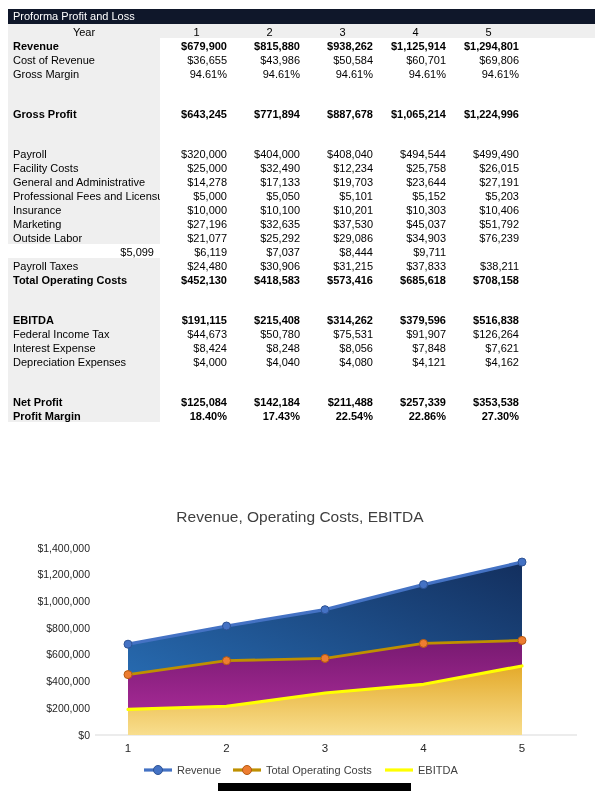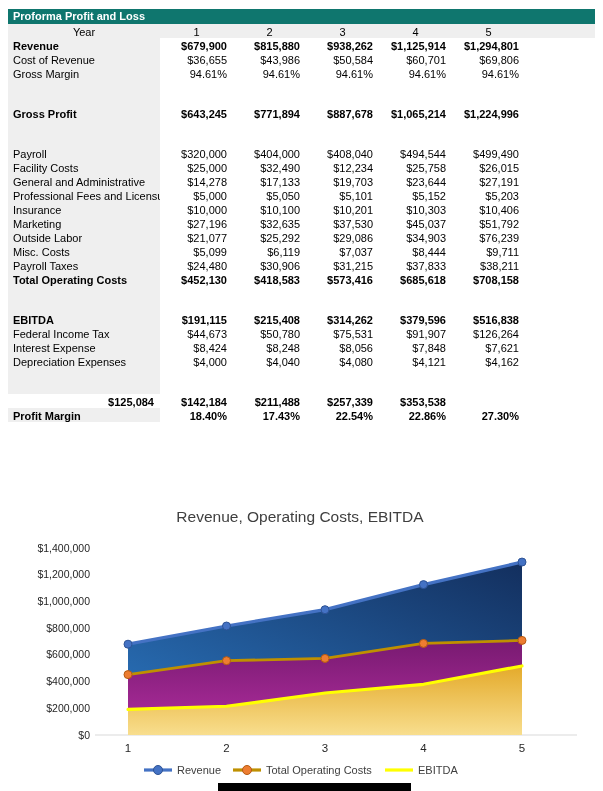--- a/index.html
+++ b/index.html
@@ -4,22 +4,22 @@
 <style>
   html,body{margin:0;padding:0;}
   body{
     width:603px;height:791px;position:relative;overflow:hidden;
     background:#ffffff;
     font-family:"Liberation Sans", sans-serif;
     -webkit-font-smoothing:antialiased;
   }
   #sheet{position:absolute;left:8px;top:9px;width:587px;}
   .title-bar{
-    background:#0f766e;color:#ffffff;height:15px;line-height:15px;
-    font-size:11px;font-weight:700;padding-left:5px;
+    background:#0f172a;color:#ffffff;height:15px;line-height:15px;
+    font-size:11px;font-weight:400;padding-left:5px;
   }
   .row{display:grid;grid-template-columns:152px 73px 73px 73px 73px 73px 1fr;height:14px;line-height:16px;font-size:11px;color:#000;}
   .row.blank{height:26px;}
   .row.bold .c{font-weight:700;}
   .c{overflow:hidden;white-space:nowrap;}
   .lab{padding-left:5px;background:#efefef;}
   .val{text-align:right;padding-right:6px;background:#ffffff;}
   .sp{background:#ffffff;}
   .year .c{background:#efefef;}
   .year .val{text-align:center;padding-right:0;}
@@ -155,21 +155,20 @@
       <div class="row">
         <div class="c lab">Outside Labor</div>
         <div class="c val">$21,077</div>
         <div class="c val">$25,292</div>
         <div class="c val">$29,086</div>
         <div class="c val">$34,903</div>
         <div class="c val">$76,239</div>
         <div class="c sp"></div>
       </div>
       <div class="row">
-        <div class="c lab">Misc. Costs</div>
         <div class="c val">$5,099</div>
         <div class="c val">$6,119</div>
         <div class="c val">$7,037</div>
         <div class="c val">$8,444</div>
         <div class="c val">$9,711</div>
         <div class="c sp"></div>
       </div>
       <div class="row">
         <div class="c lab">Payroll Taxes</div>
         <div class="c val">$24,480</div>
@@ -236,20 +235,21 @@
       <div class="row blank">
         <div class="c lab"></div>
         <div class="c val"></div>
         <div class="c val"></div>
         <div class="c val"></div>
         <div class="c val"></div>
         <div class="c val"></div>
         <div class="c sp"></div>
       </div>
       <div class="row bold">
+        <div class="c lab">Net Profit</div>
         <div class="c val">$125,084</div>
         <div class="c val">$142,184</div>
         <div class="c val">$211,488</div>
         <div class="c val">$257,339</div>
         <div class="c val">$353,538</div>
         <div class="c sp"></div>
       </div>
       <div class="row bold">
         <div class="c lab">Profit Margin</div>
         <div class="c val">18.40%</div>

